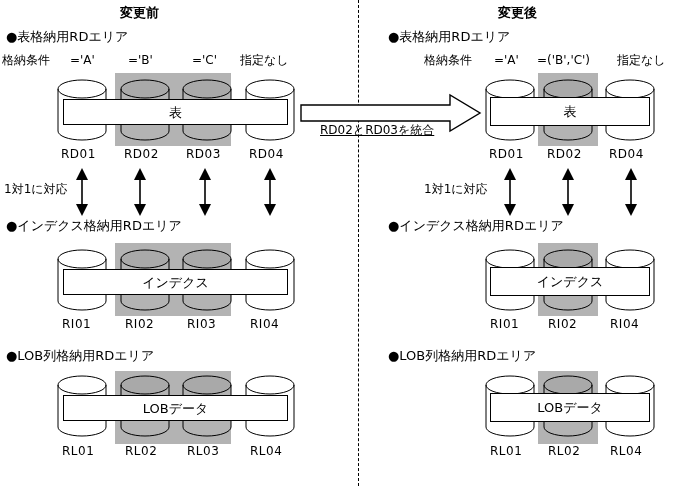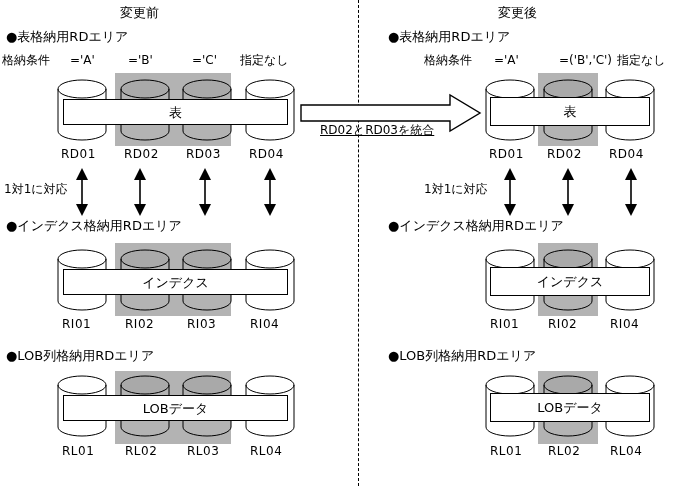--- a/index.html
+++ b/index.html
@@ -7,21 +7,21 @@
     width:688px;height:486px;position:relative;overflow:hidden;
     font-family:"DejaVu Sans","Liberation Sans",sans-serif;
     color:#000;
     -webkit-font-smoothing:none;
   }
   .t{position:absolute;white-space:nowrap;line-height:1;font-size:13px;}
   .t.sm{font-size:12px;}
   .t.id{font-size:12px;letter-spacing:0.5px;}
 
   
-  .panel-title{font-size:13px;}
+  .panel-title{font-size:13px;font-weight:bold;}
 
   
   .heading{font-size:13px;}
 
   
   .divider{
     position:absolute;left:358px;top:0;width:0;height:486px;
     border-left:1px dashed #000;
   }
 
@@ -204,21 +204,21 @@
   </svg>
 </div>
 <div class="t sm" style="left:320px;top:124px;text-decoration:underline;">RD02とRD03を統合</div>
 
 <div class="t panel-title" style="left:498px;top:6px;">変更後</div>
 
 <div class="t heading" style="left:388px;top:30px;">●表格納用RDエリア</div>
 
 <div class="t sm" style="left:424px;top:54px;">格納条件</div>
 <div class="t sm" style="left:494px;top:54px;">='A'</div>
-<div class="t sm" style="left:559px;top:54px;">=('B','C')</div>
+<div class="t sm" style="left:537px;top:54px;">=('B','C')</div>
 <div class="t sm" style="left:617px;top:54px;">指定なし</div>
 
 <div class="band" style="left:538px;top:73px;width:60px;height:73px;"></div>
 
 <div class="cyl" style="left:485px;top:79px;">
   <svg width="50" height="62" viewBox="0 0 50 62">
       <ellipse cx="25" cy="10" rx="24" ry="9" fill="#fff" stroke="#000" stroke-width="1"></ellipse>
       <path d="M1,10 L1,52 A24,9 0 0 0 49,52 L49,10" fill="none" stroke="#000" stroke-width="1"></path>
     </svg>
 </div>

